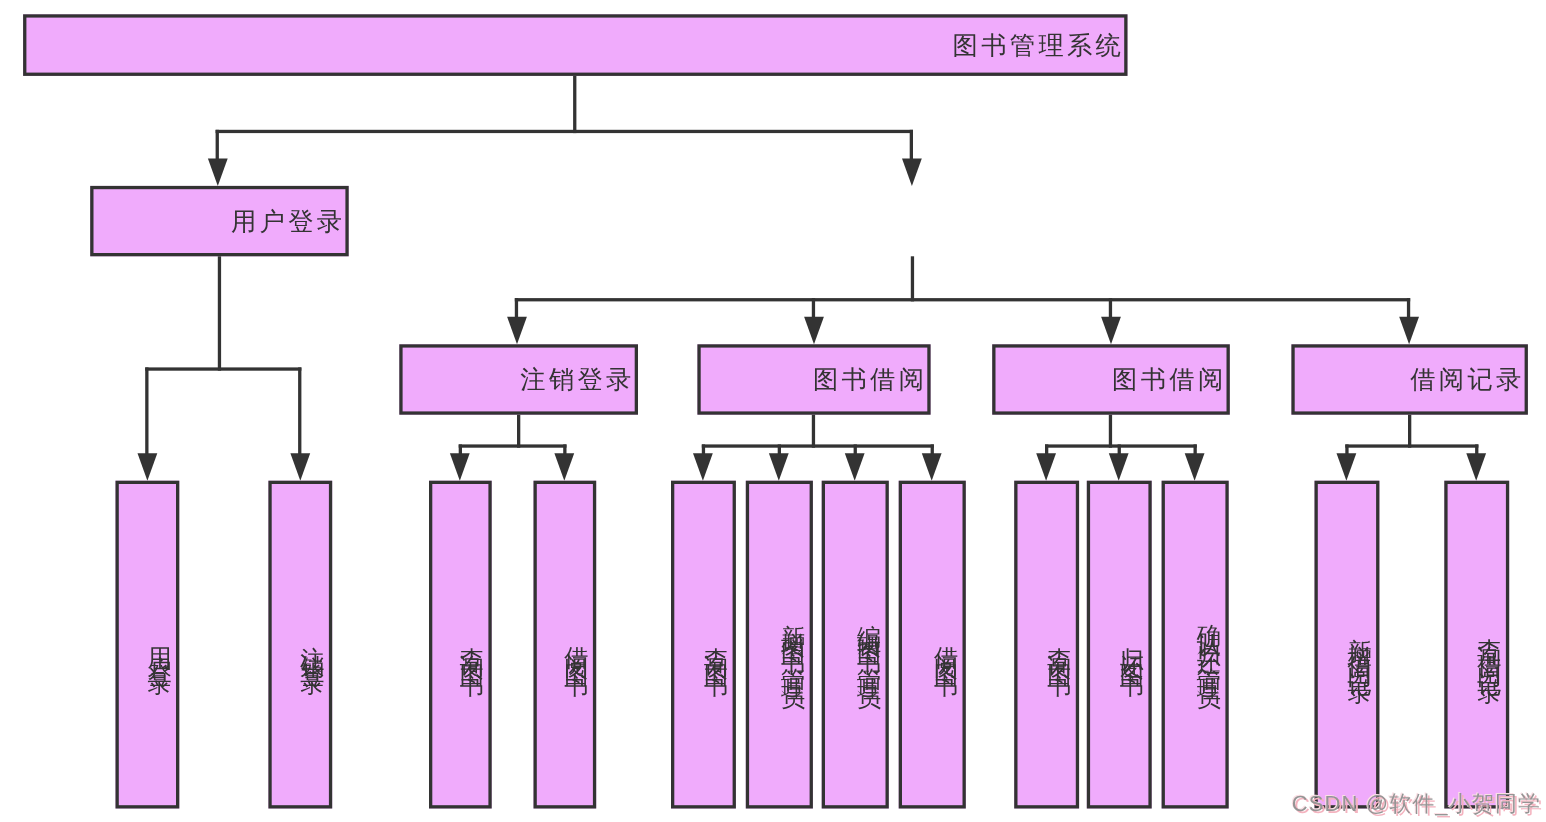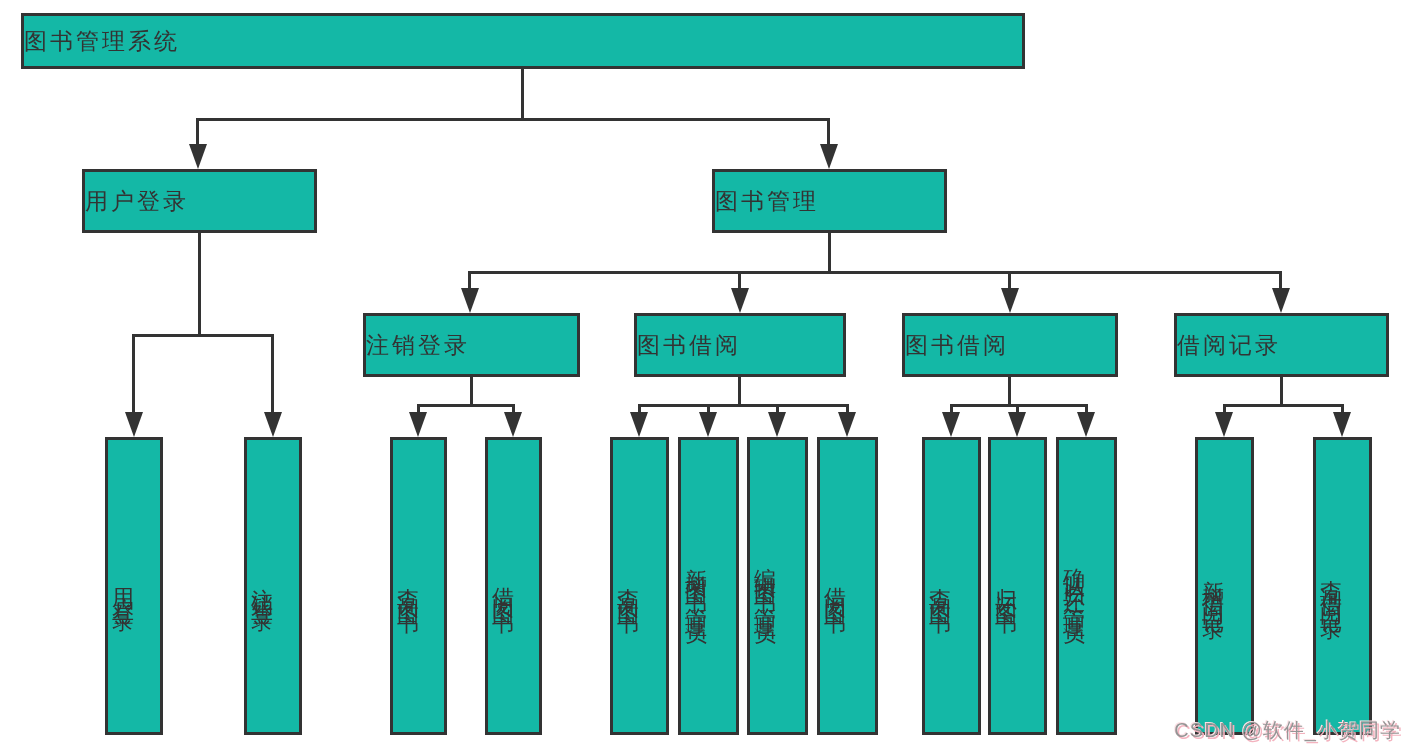--- a/index.html
+++ b/index.html
@@ -1,22 +1,22 @@
 <!DOCTYPE html>
 <html><head>
 <meta charset="utf-8">
 <style>
   html,body{margin:0;padding:0;background:#ffffff;}
   .canvas{
     position:relative;width:1405px;height:747px;background:#ffffff;
     font-family:"Liberation Sans","DejaVu Sans",sans-serif;color:#333333;overflow:hidden;
   }
   .box{
-    position:absolute;border:3px solid #333333;background:#14b8a6;box-sizing:border-box;
-    display:flex;align-items:center;justify-content:flex-start;
+    position:absolute;border:3px solid #333333;background:#f0abfc;box-sizing:border-box;
+    display:flex;align-items:center;justify-content:flex-end;
   }
   .hbox{font-size:23px;letter-spacing:3px;}
   .root{font-size:23px;}
   .vtext{
     writing-mode:vertical-rl;text-orientation:mixed;
     font-size:22px;letter-spacing:8px;
   }
   .vl{position:absolute;width:3px;background:#333333;}
   .hl{position:absolute;height:3px;background:#333333;}
   .ar{
@@ -41,23 +41,20 @@
 
   <div class="vl" style="left:521px;top:69px;height:52px"></div>
   <div class="hl" style="left:196px;top:118px;width:634px"></div>
   <div class="vl" style="left:196px;top:118px;height:30px"></div>
   <div class="vl" style="left:827px;top:118px;height:30px"></div>
   <div class="ar" style="left:189px;top:144px"></div>
   <div class="ar" style="left:820px;top:144px"></div>
 
   <div class="box hbox" style="left:82px;top:169px;width:235px;height:64px">
     <span>用户登录</span>
-  </div>
-  <div class="box hbox" style="left:712px;top:169px;width:235px;height:64px">
-    <span>图书管理</span>
   </div>
 
   <div class="vl" style="left:198px;top:233px;height:104px"></div>
   <div class="hl" style="left:132px;top:334px;width:142px"></div>
   <div class="vl" style="left:132px;top:334px;height:80px"></div>
   <div class="vl" style="left:271px;top:334px;height:80px"></div>
   <div class="ar" style="left:125px;top:412px"></div>
   <div class="ar" style="left:264px;top:412px"></div>
 
   <div class="vl" style="left:828px;top:233px;height:41px"></div>

